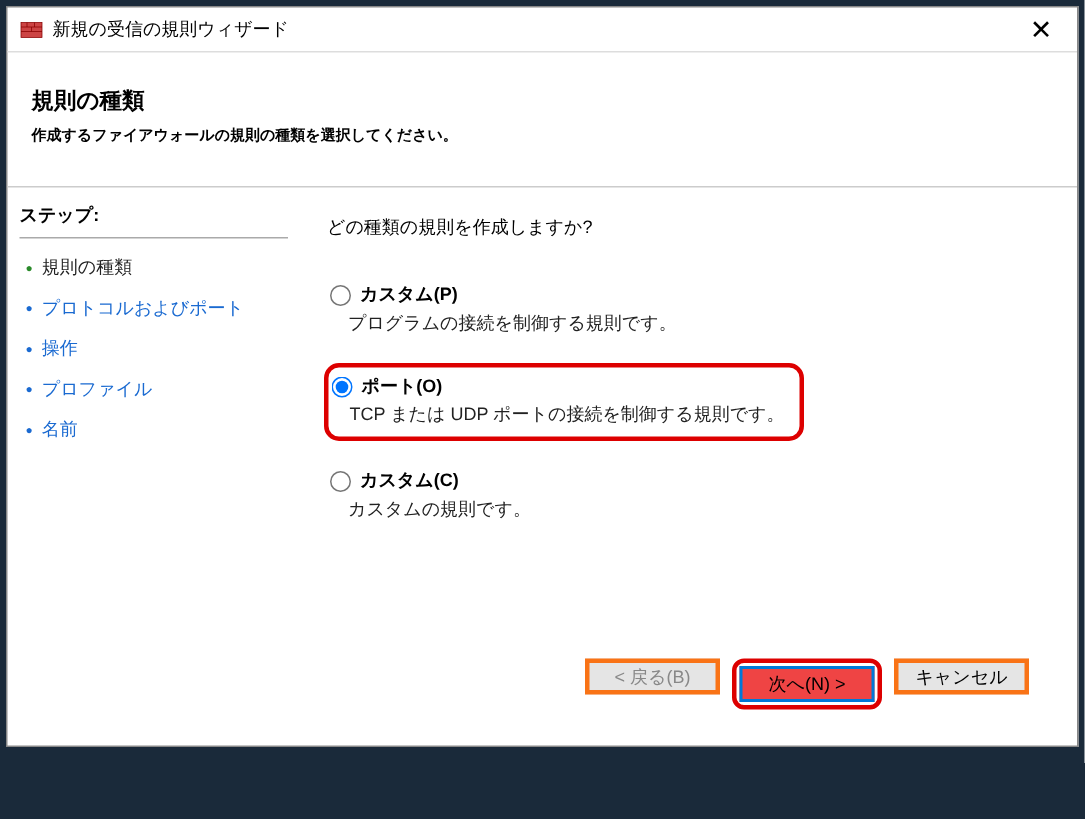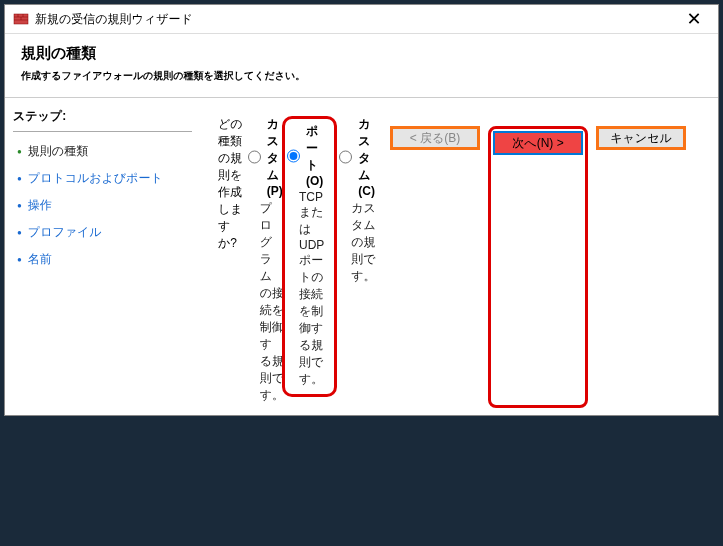--- a/index.html
+++ b/index.html
@@ -1,32 +1,32 @@
 <!DOCTYPE html>
 <html><head>
   <meta charset="utf-8">
   <style>
     * { margin: 0; padding: 0; box-sizing: border-box; font-family: "Meiryo UI", "MS UI Gothic", sans-serif; }
     body { background: #1a2a3a; width: 723px; height: 546px; padding: 4px; }
-    .window { width: 715px; height: 412px; background: #fff; border: 1px solid #888; display: flex; flex-direction: column; }
+    .window { width: 715px; height: 494px; background: #fff; border: 1px solid #888; display: flex; flex-direction: column; gap: 13px; }
     .titlebar { height: 30px; display: flex; align-items: center; padding: 0 2px 0 8px; border-bottom: 1px solid #ddd; }
     .title-icon { width: 16px; height: 16px; margin-right: 6px; }
     .title-text { font-size: 12px; flex: 1; }
     .close-btn { width: 44px; height: 28px; display: flex; align-items: center; justify-content: center; font-size: 18px; cursor: pointer; }
     .header { padding: 10px 16px 14px; }
     .header-title { font-size: 15px; font-weight: bold; margin-bottom: 6px; }
     .header-sub { font-size: 10px; font-weight: bold; }
     .body { flex: 1; display: flex; border-top: 1px solid #ccc; }
     .sidebar { width: 195px; padding: 10px 8px; }
     .step-header { font-size: 12px; font-weight: bold; border-bottom: 1px solid #aaa; padding-bottom: 6px; margin-bottom: 6px; }
     .step-item { display: flex; align-items: center; gap: 6px; font-size: 12px; padding: 5px 4px; cursor: pointer; color: #222; }
     .bullet-current { color: #2a8a2a; font-size: 8px; }
     .bullet-link { color: #1a6ad1; font-size: 8px; }
     .step-link { color: #1a6ad1; }
-    .main { flex: 1; padding: 18px 18px 10px; display: flex; }
+    .main { flex: 1; padding: 18px 18px 10px; display: flex; flex-direction: column; }
     .question { font-size: 12px; margin-bottom: 28px; }
     .option { margin-bottom: 18px; padding-left: 2px; }
     .option-row { display: flex; align-items: center; gap: 6px; }
     .option-label { font-size: 12px; font-weight: bold; }
     .option-desc { font-size: 12px; margin-left: 12px; margin-top: 2px; color: #222; }
     .radio { width: 14px; height: 14px; }
     .highlight-port { border: 3px solid #d00; border-radius: 10px; padding: 4px 10px 6px 2px; display: inline-block; margin-left: -4px; }
     .select-box { width: 420px; height: 24px; margin-left: 24px; margin-top: 4px; background: #eee; border: 1px solid #bbb; color: #888; font-size: 12px; padding: 2px 6px; display: flex; align-items: center; justify-content: space-between; }
     .select-box .chev { color: #999; font-size: 10px; }
     .footer { display: flex; justify-content: flex-end; gap: 8px; padding: 10px 14px 14px; }

